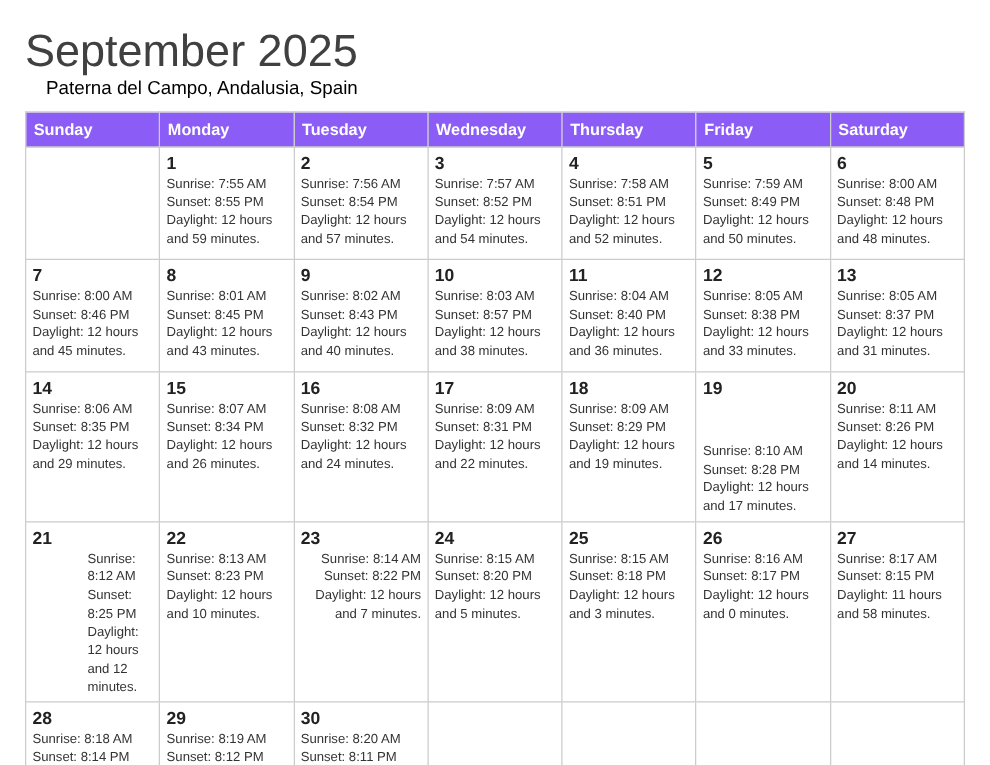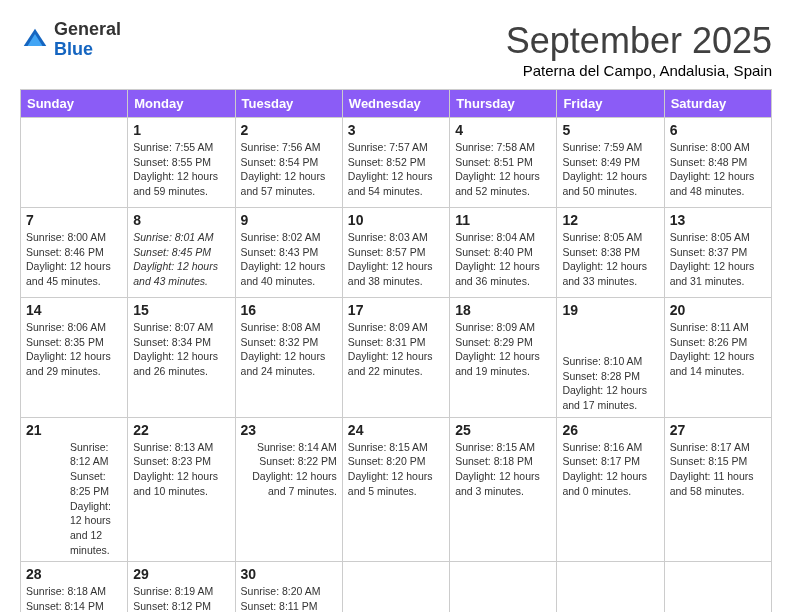--- a/index.html
+++ b/index.html
@@ -78,30 +78,20 @@
       color: #333;
       line-height: 1.4;
     }
     .empty { background: #f9f9f9; }
     tbody tr:nth-child(odd) td { background: #fff; }
   </style>
 </head>
 <body>
 
 <div class="header">
-  <div class="logo">
-    <svg class="logo-icon" viewBox="0 0 40 40">
-      <polygon points="20,5 35,28 5,28" fill="#1565c0"></polygon>
-      <polygon points="20,12 30,28 10,28" fill="#42a5f5"></polygon>
-    </svg>
-    <div class="logo-text">
-      <div class="logo-general">General</div>
-      <div class="logo-blue">Blue</div>
-    </div>
-  </div>
   <div class="title-block">
     <div class="month-title">September 2025</div>
     <div class="subtitle">Paterna del Campo, Andalusia, Spain</div>
   </div>
 </div>
 
 <table>
   <thead>
     <tr>
     <th>Sunday</th>
@@ -162,21 +152,21 @@
       <tr>
         <td>
           <span class="day-number">7</span>
           <div class="day-info" style="white-space: pre-line;">Sunrise: 8:00 AM
 Sunset: 8:46 PM
 Daylight: 12 hours
 and 45 minutes.</div>
         </td>
         <td>
           <span class="day-number">8</span>
-          <div class="day-info" style="white-space: pre-line; font-style: italic;">Sunrise: 8:01 AM
+          <div class="day-info" style="white-space: pre-line;">Sunrise: 8:01 AM
 Sunset: 8:45 PM
 Daylight: 12 hours
 and 43 minutes.</div>
         </td>
         <td>
           <span class="day-number">9</span>
           <div class="day-info" style="white-space: pre-line;">Sunrise: 8:02 AM
 Sunset: 8:43 PM
 Daylight: 12 hours
 and 40 minutes.</div>

